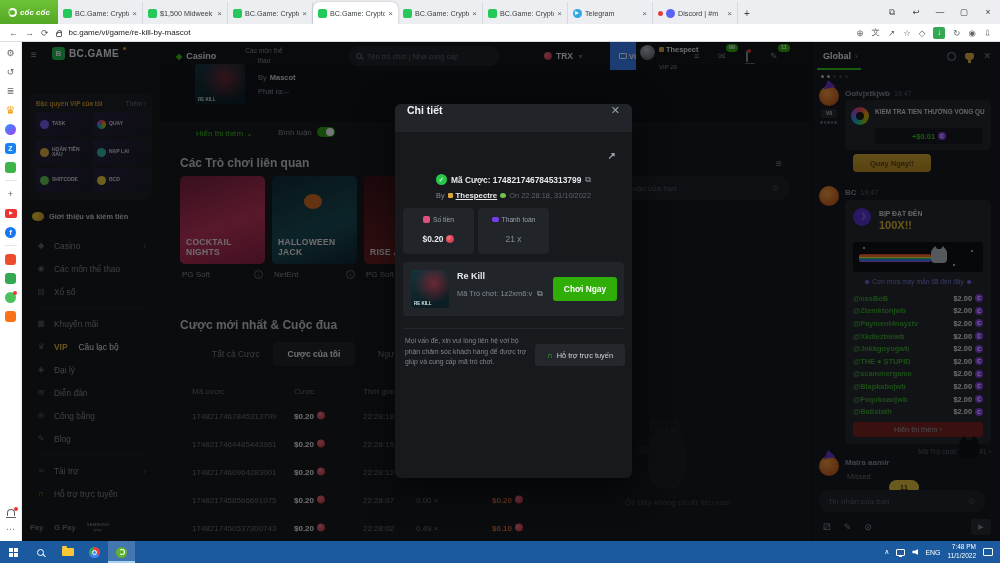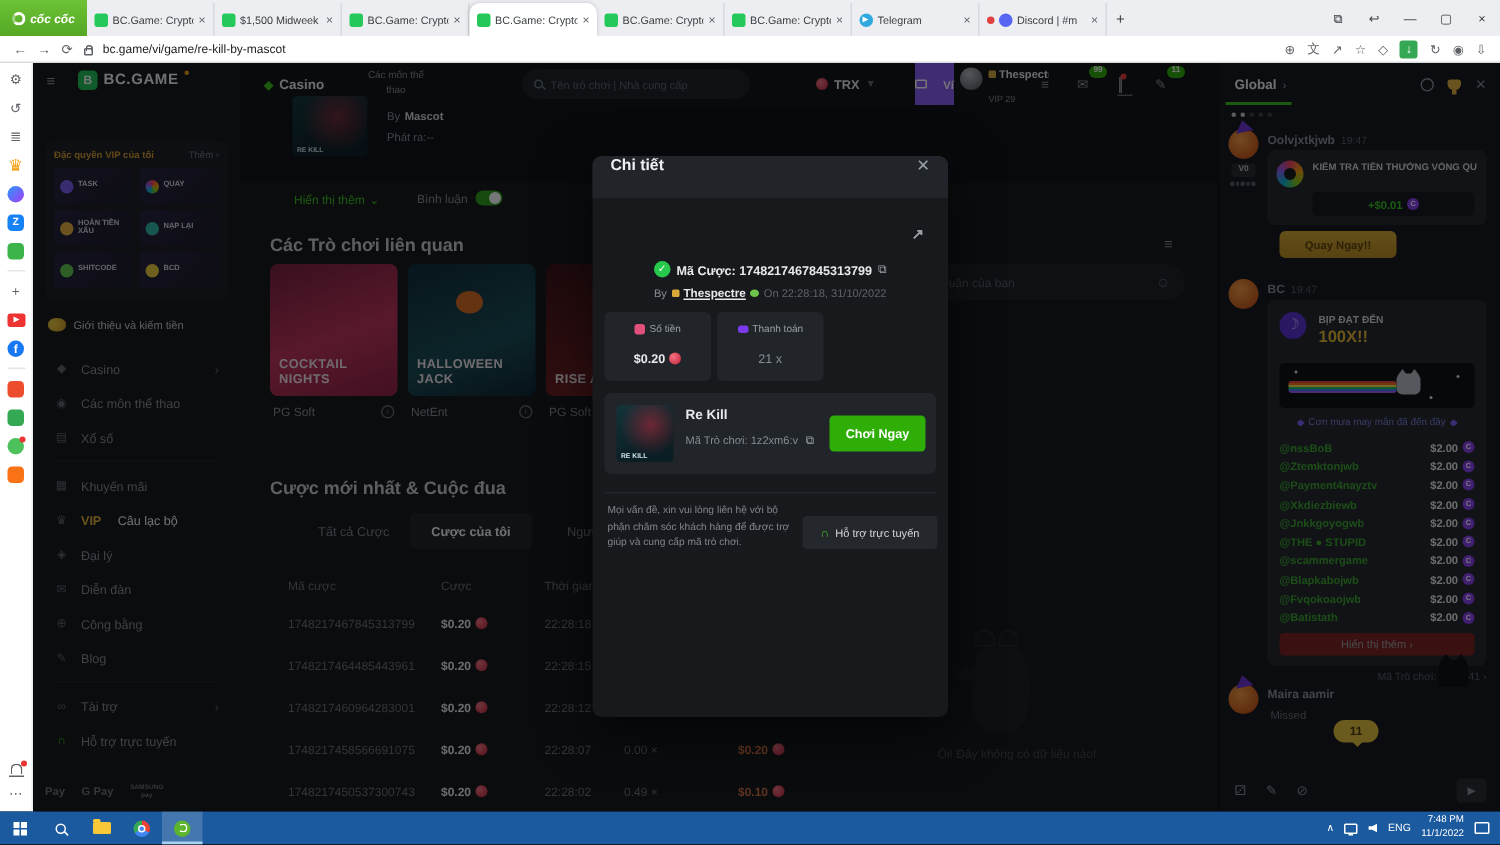--- a/index.html
+++ b/index.html
@@ -97,21 +97,21 @@
 .tile{height:24px;background:linear-gradient(135deg,#241f3a,#1a1826);border-radius:3px;display:flex;align-items:center;gap:3px;padding:0 4px;font-size:5px;font-weight:700;color:#d8dadf;overflow:hidden;line-height:1.1}
 .tico{width:9px;height:9px;border-radius:50%;flex:none}
 .tile:nth-child(1) .tico{background:#7c5cf0}
 .tile:nth-child(2) .tico{background:conic-gradient(#f43f5e,#f59e0b,#84cc16,#06b6d4,#8b5cf6,#f43f5e)}
 .tile:nth-child(3) .tico{background:#e8b23c}
 .tile:nth-child(4) .tico{background:#2fb9a8}
 .tile:nth-child(5) .tico{background:#67c94f}
 .tile:nth-child(6) .tico{background:#f2cf3a}
 .refer{position:absolute;left:8px;top:162px;width:122px;height:24px;display:flex;align-items:center;gap:5px;padding:0 2px}
 .coins{width:12px;height:9px;background:radial-gradient(circle at 30% 40%,#f4d03c,#c89020);border-radius:45%;flex:none}
-.refer span{font-size:7.4px;font-weight:400;color:#c9cdd3}
+.refer span{font-size:7.4px;font-weight:700;color:#c9cdd3}
 .snavlist{position:absolute;left:0;top:192px;width:138px}
 .sitem{display:flex;align-items:center;gap:8px;height:23px;padding:0 14px;font-size:8.4px;color:#878c95}
 .sitem .ic{width:10px;text-align:center;font-size:8px;color:#5d636c;flex:none}
 .sitem .chev{margin-left:auto;color:#5d636c}
 .sitem.vip .pref{color:#e8b23c;font-weight:700;margin-right:3px}
 .sitem.vip .lbl{color:#f0f2f4;font-weight:400}
 .sitem.support .ic{color:#3bc117}
 .sdiv{height:1px;background:#1e2126;margin:4px 14px}
 .pays{position:absolute;left:8px;top:481px;width:124px;display:flex;align-items:center;gap:11px;color:#6e737b;font-weight:700;font-size:7.5px}
 .gp{color:#6e737b}
@@ -122,21 +122,21 @@
 .h-casino{position:absolute;left:16px;top:0;height:28px;display:flex;align-items:center;gap:4px;font-size:9px;font-weight:700;color:#e7e9ec}
 .h-casino .ic{color:#3bc117;font-size:8px}
 .h-sports{position:absolute;left:80px;top:4px;width:48px;font-size:6.6px;color:#878c95;text-align:center;line-height:1.45}
 .h-search{position:absolute;left:188px;top:4px;width:152px;height:20px;background:#1c1f23;border-radius:10px;display:flex;align-items:center;gap:5px;padding:0 8px}
 .mag{width:6px;height:6px;border:1px solid #6b7280;border-radius:50%;position:relative;flex:none}
 .mag::after{content:"";position:absolute;width:3px;height:1px;background:#6b7280;transform:rotate(45deg);right:-3px;bottom:-1px}
 .h-search input{background:transparent;border:none;outline:none;width:100%;font-size:7.4px;color:#9aa0a6;font-family:inherit}
 .h-search input::placeholder{color:#5d636c}
 .h-trx{position:absolute;left:384px;top:0;height:28px;display:flex;align-items:center;gap:4px;font-size:8.5px;font-weight:700;color:#e7e9ec}
 .h-trx .cv{color:#5d636c;font-size:7px}
-.h-vi{position:absolute;left:450px;top:0;width:26px;height:28px;background:#8b5cf6;display:flex;align-items:center;justify-content:space-between;gap:2px;color:#fff;font-size:7.5px;font-weight:700}
+.h-vi{position:absolute;left:450px;top:0;width:26px;height:28px;background:#3b82f6;display:flex;align-items:center;justify-content:flex-end;gap:2px;color:#fff;font-size:7.5px;font-weight:700}
 .h-vi .wic{width:8px;height:6px;border:1px solid #fff;border-radius:1px}
 .h-user{position:absolute;left:480px;top:3px;display:flex;gap:4px}
 .avatar{width:15px;height:15px;border-radius:50%;background:radial-gradient(circle at 40% 30%,#b7b9c0,#4a4d55);flex:none}
 .uinfo{line-height:1.25}
 .uname{display:flex;align-items:center;gap:2px;font-size:7.4px;font-weight:700;color:#e7e9ec}
 .uname .lk{width:5px;height:5px;background:#d7a73a;border-radius:1px;flex:none}
 .uname .nm{max-width:33px;overflow:hidden;white-space:nowrap;display:inline-block}
 .uvip{font-size:6px;color:#878c95}
 .h-ic{position:absolute;top:9px;color:#878c95;font-size:9px}
 .gbadge{position:absolute;background:#2fae08;color:#fff;font-size:5.5px;font-weight:700;border-radius:6px;padding:1px 3px;line-height:1;z-index:2}
@@ -794,20 +794,24 @@
           <div class="shmore">Hiển thị thêm ›</div>
         </div>
         <div class="gcode">Mã Trò chơi: 5349941 ›</div>
 
         <span class="cav hat" style="left:6px;top:414px"></span>
         <span class="cname" style="left:32px;top:416px">Maira aamir</span>
         <span class="mmiss">Missed</span>
         <span class="blackcat"></span>
         <div class="pill11">11</div>
 
+        <div class="chinput">
+          <input placeholder="Tin nhắn của bạn" style="">
+          <span class="smile">☺</span>
+        </div>
         <div class="crow">
           <span>⚂</span>
           <span>✎</span>
           <span>⊘</span>
           <span class="sendbtn">▶</span>
         </div>
       </div>
     </div>
 
     <div class="overlay"></div>

